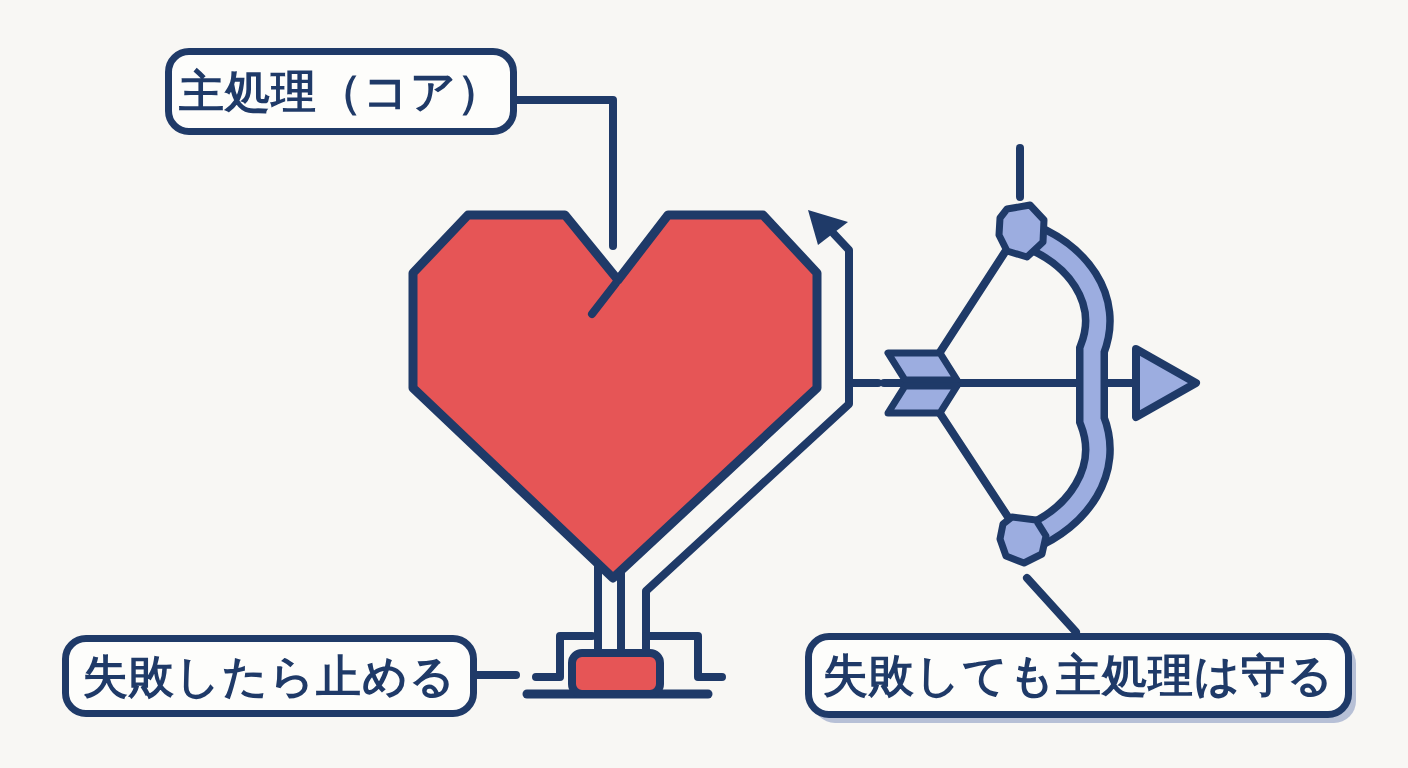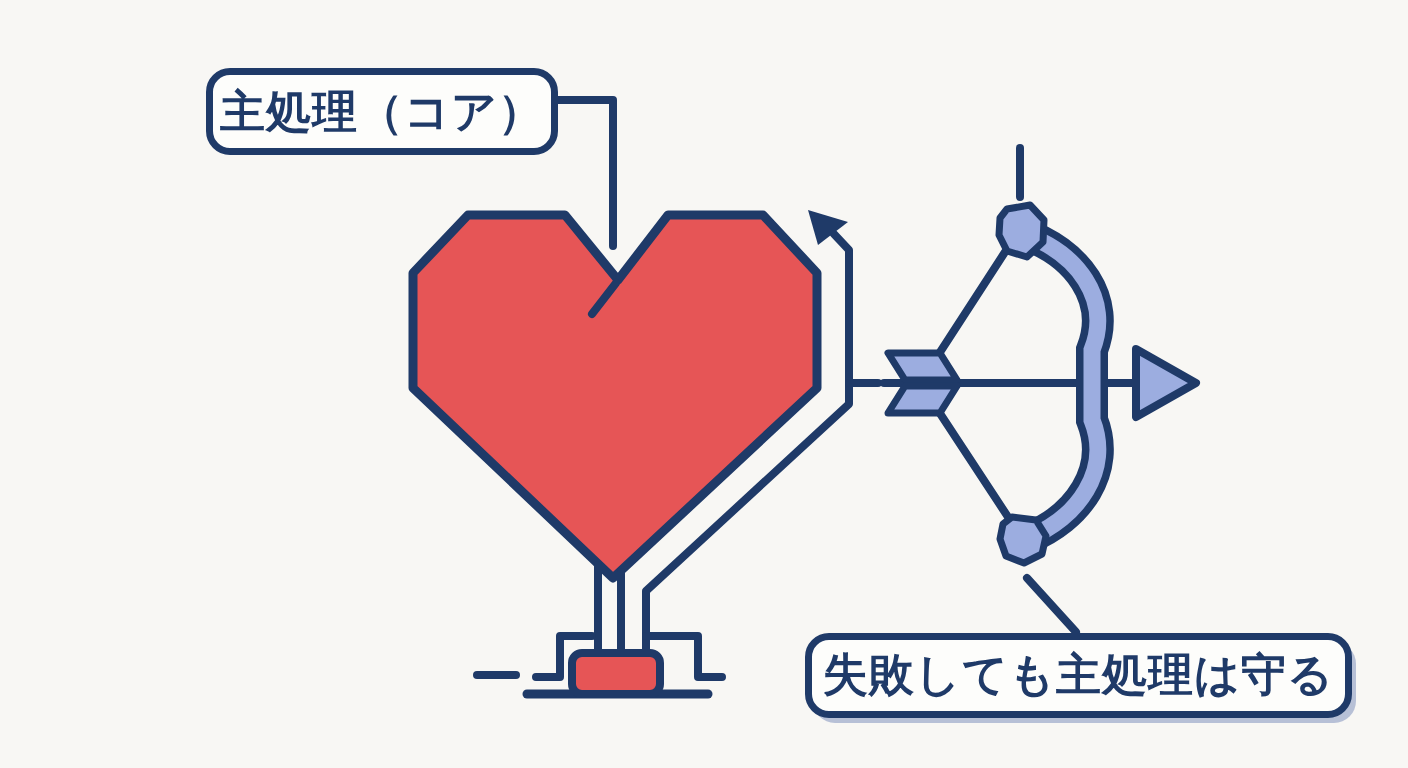--- a/index.html
+++ b/index.html
@@ -40,25 +40,25 @@
     border-radius:24px;
     background:var(--label-bg);
     color:var(--outline);
     font-weight:bold;
     font-size:45px;
     line-height:1;
     display:flex;align-items:center;justify-content:center;
     white-space:nowrap;
     letter-spacing:1px;
   }
-  #label-core{left:165px;top:68px;width:352px;height:87px;margin-left:41px;}
+  #label-core{left:165px;top:48px;width:352px;height:87px;}
   #label-accessory{left:768px;top:60px;width:524px;height:86px;}
   #label-fail-stop{left:62px;top:635px;width:415px;height:82px;}
   #label-fail-protect{left:805px;top:633px;width:547px;height:85px;
-    box-shadow:6px 7px 0 -2px var(--shadow);font-family:Liberation Serif, serif;}
+    box-shadow:6px 7px 0 -2px var(--shadow);}
 </style>
 </head>
 <body>
 
 <div class="stage">
 
   <svg class="art" viewBox="0 0 1408 768" xmlns="http://www.w3.org/2000/svg">
 
     <polyline class="ln" points="517,100 613,100 613,246"></polyline>
     <line class="ln" x1="1020" y1="148" x2="1020" y2="197"></line>
@@ -100,18 +100,21 @@
 
       <polygon class="blue-shape" points="1136,349 1196,383 1136,417" style="stroke-width:8"></polygon>
     </g>
   </svg>
 
   <div class="label" id="label-core">
     <span>主処理（コア）</span>
   </div>
 
 
+  <div class="label" id="label-fail-stop">
+    <span>失敗したら止める</span>
+  </div>
 
   <div class="label" id="label-fail-protect">
     <span>失敗しても主処理は守る</span>
   </div>
 
 </div>
 
 </body></html>

